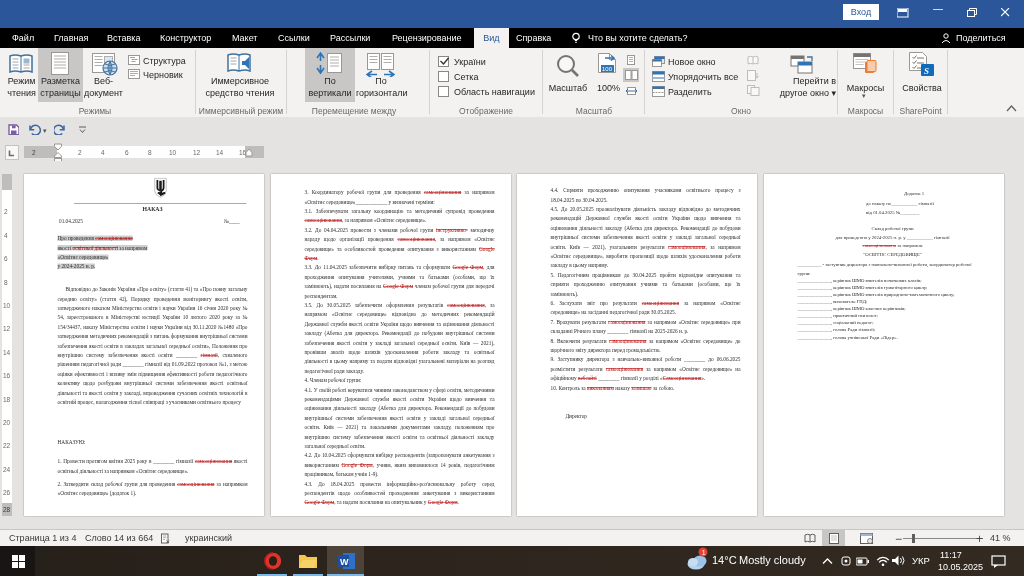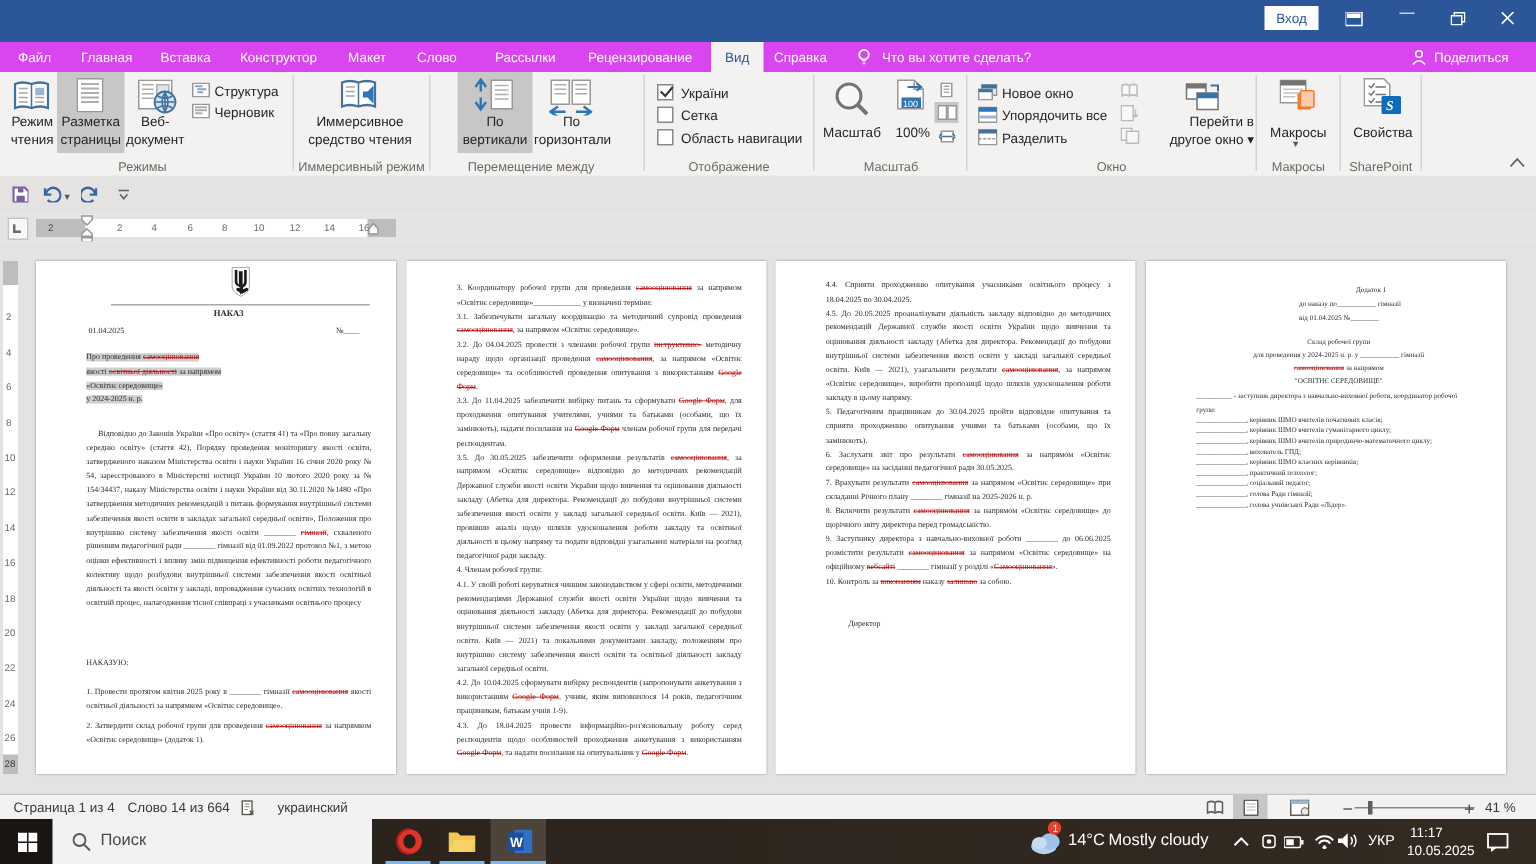--- a/index.html
+++ b/index.html
@@ -3,21 +3,21 @@
 <style>
 html,body{margin:0;padding:0;}
 body{width:1024px;height:576px;overflow:hidden;position:relative;font-family:"Liberation Sans",sans-serif;-webkit-font-smoothing:antialiased;}
 .abs{position:absolute;}
 
 #titlebar{left:0;top:0;width:1024px;height:28px;background:#2b579a;}
 #title{width:100%;text-align:center;top:5px;color:#fff;font-size:9px;}
 #vhod{left:843px;top:4px;width:36px;height:16px;background:#fff;color:#2b579a;font-size:9px;text-align:center;line-height:16px;}
 .winctl{color:#fff;top:7px;font-size:10px;}
 
-#tabs{left:0;top:28px;width:1024px;height:20px;background:#d946ef;color:#fff;font-size:9px;}
+#tabs{left:0;top:28px;width:1024px;height:20px;background:#000000;color:#fff;font-size:9px;}
 .tab{position:absolute;top:0;height:20px;line-height:20px;}
 #tab-active{background:#f3f2f1;color:#2b579a;text-align:center;}
 
 #ribbon{left:0;top:48px;width:1024px;height:69px;background:#f3f2f1;font-size:9px;color:#262626;}
 .gsep{position:absolute;top:2px;width:1px;height:64px;background:#d5d3d1;}
 .glabel{position:absolute;top:58px;height:11px;color:#6b6966;font-size:8.5px;text-align:center;}
 .selbtn{background:#c9c7c5;}
 .chk{position:absolute;width:9px;height:9px;background:#fff;border:1px solid #8a8886;}
 .rlbl{position:absolute;font-size:9px;color:#262626;}
 
@@ -59,21 +59,21 @@
   <svg class="abs" style="left:1001px;top:8px" width="9" height="9">
       <path d="M0 0 L8 8 M8 0 L0 8" stroke="#fff" stroke-width="1.1"></path>
     </svg>
 </div>
 <div class="abs" id="tabs">
   <div class="tab" style="left:12px">Файл</div>
   <div class="tab" style="left:54px">Главная</div>
   <div class="tab" style="left:107px">Вставка</div>
   <div class="tab" style="left:160px">Конструктор</div>
   <div class="tab" style="left:232px">Макет</div>
-  <div class="tab" style="left:278px">Слово</div>
+  <div class="tab" style="left:278px">Ссылки</div>
   <div class="tab" style="left:330px">Рассылки</div>
   <div class="tab" style="left:392px">Рецензирование</div>
   <div class="tab" id="tab-active" style="left:474px;width:35px">Вид</div>
   <div class="tab" style="left:516px">Справка</div>
   <svg class="tab" style="left:570px;top:4px" width="12" height="13">
       <circle cx="6" cy="4.5" r="3.2" fill="none" stroke="#fff" stroke-width="1.2"></circle>
       <path d="M4.8 8.5 h2.4 M5.1 10.3 h1.8" stroke="#fff" stroke-width="1.1"></path>
     </svg>
   <div class="tab" style="left:588px">Что вы хотите сделать?</div>
   <svg class="tab" style="left:941px;top:5px" width="11" height="11">
@@ -418,27 +418,20 @@
   <div class="abs" style="left:990px;top:3px">41 %</div>
 </div>
 <div class="abs" id="taskbar">
   <div class="abs" style="left:0;top:0;width:35px;height:30px;background:#181512"></div>
   <svg class="abs" style="left:12px;top:9px" width="13" height="13">
       <rect x="0" y="0" width="6" height="6" fill="#fff"></rect>
       <rect x="7" y="0" width="6" height="6" fill="#fff"></rect>
       <rect x="0" y="7" width="6" height="6" fill="#fff"></rect>
       <rect x="7" y="7" width="6" height="6" fill="#fff"></rect>
     </svg>
-  <div class="abs" id="search">
-    <svg class="abs" style="left:13px;top:9px" width="13" height="13">
-        <circle cx="5" cy="5" r="4" fill="none" stroke="#555" stroke-width="1.2"></circle>
-        <path d="M8 8 l4 4" stroke="#555" stroke-width="1.2"></path>
-      </svg>
-    <div class="abs" style="left:32px;top:8px">Поиск</div>
-  </div>
   <div class="tbu" style="left:257px;width:30px"></div>
   <div class="tbu" style="left:293px;width:30px"></div>
   <div class="abs" style="left:327px;top:0;width:37px;height:30px;background:#4d4339"></div>
   <div class="tbu" style="left:327px;width:37px"></div>
   <svg class="abs" style="left:264px;top:6px" width="18" height="18">
       <circle cx="9" cy="9" r="8.2" fill="#e0342b"></circle>
       <ellipse cx="9" cy="9" rx="4.1" ry="4.8" fill="#2a1f17"></ellipse>
       <path d="M9 0.8 a8.2 8.2 0 0 0 0 16.4" fill="none" stroke="#b01f1f" stroke-width="1.5"></path>
     </svg>
   <svg class="abs" style="left:299px;top:7px" width="18" height="15">

